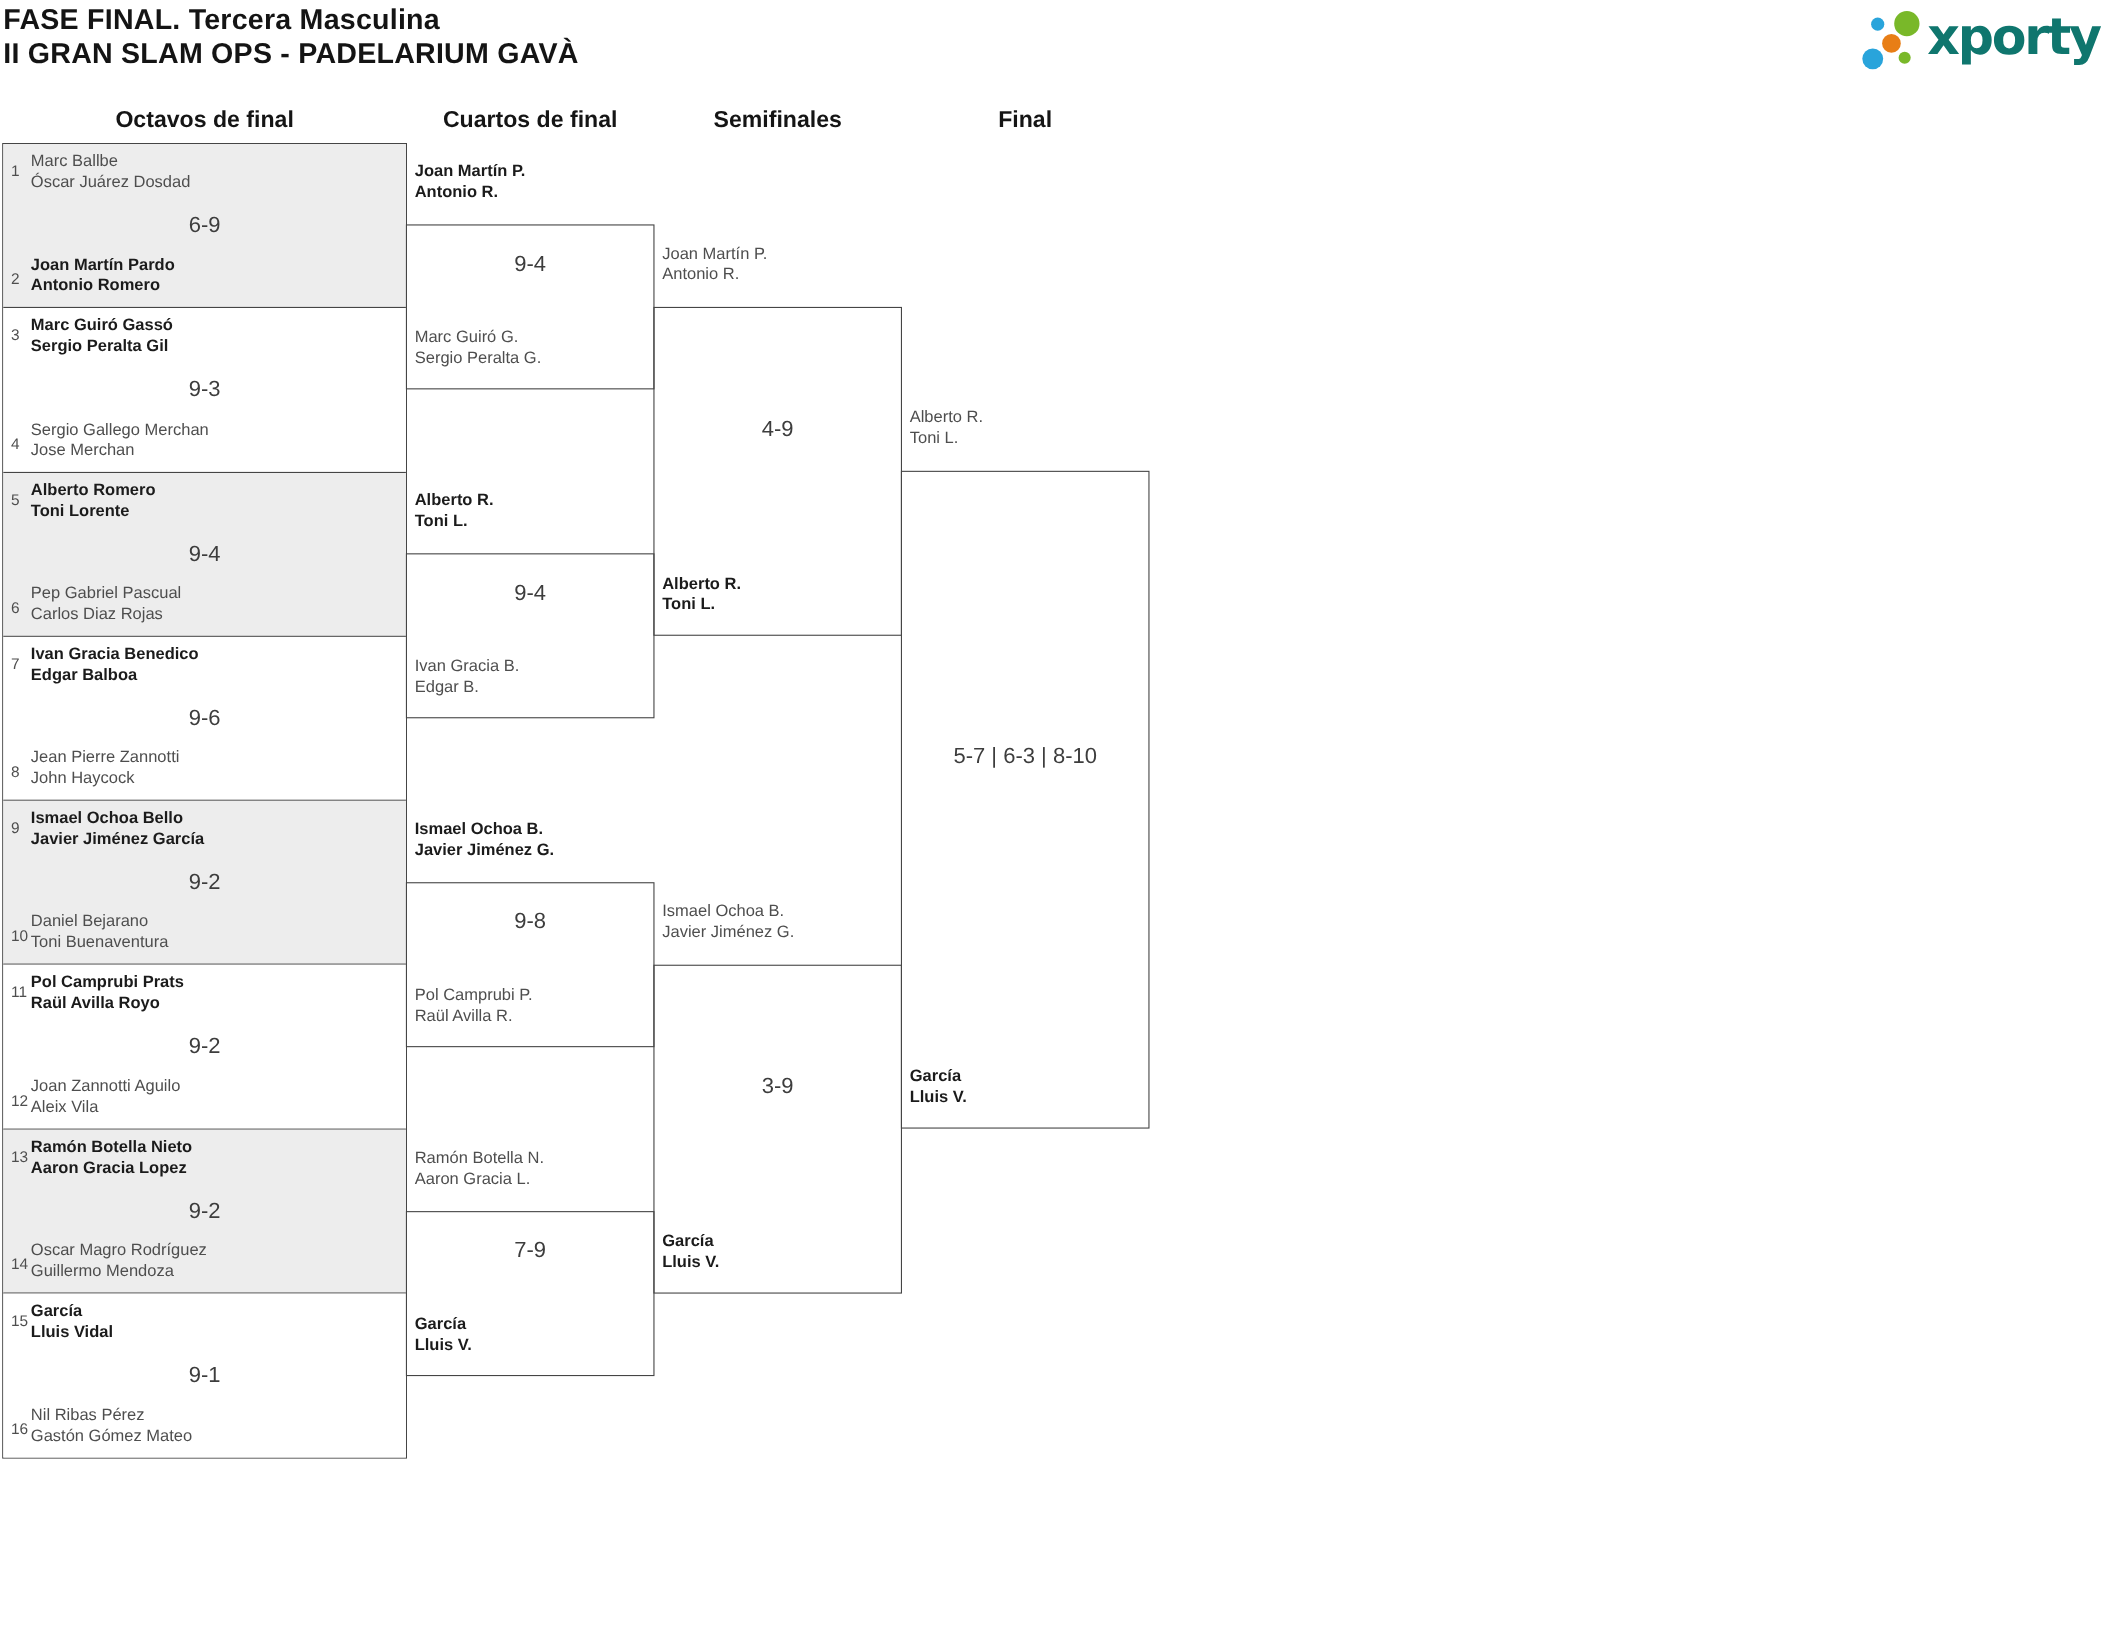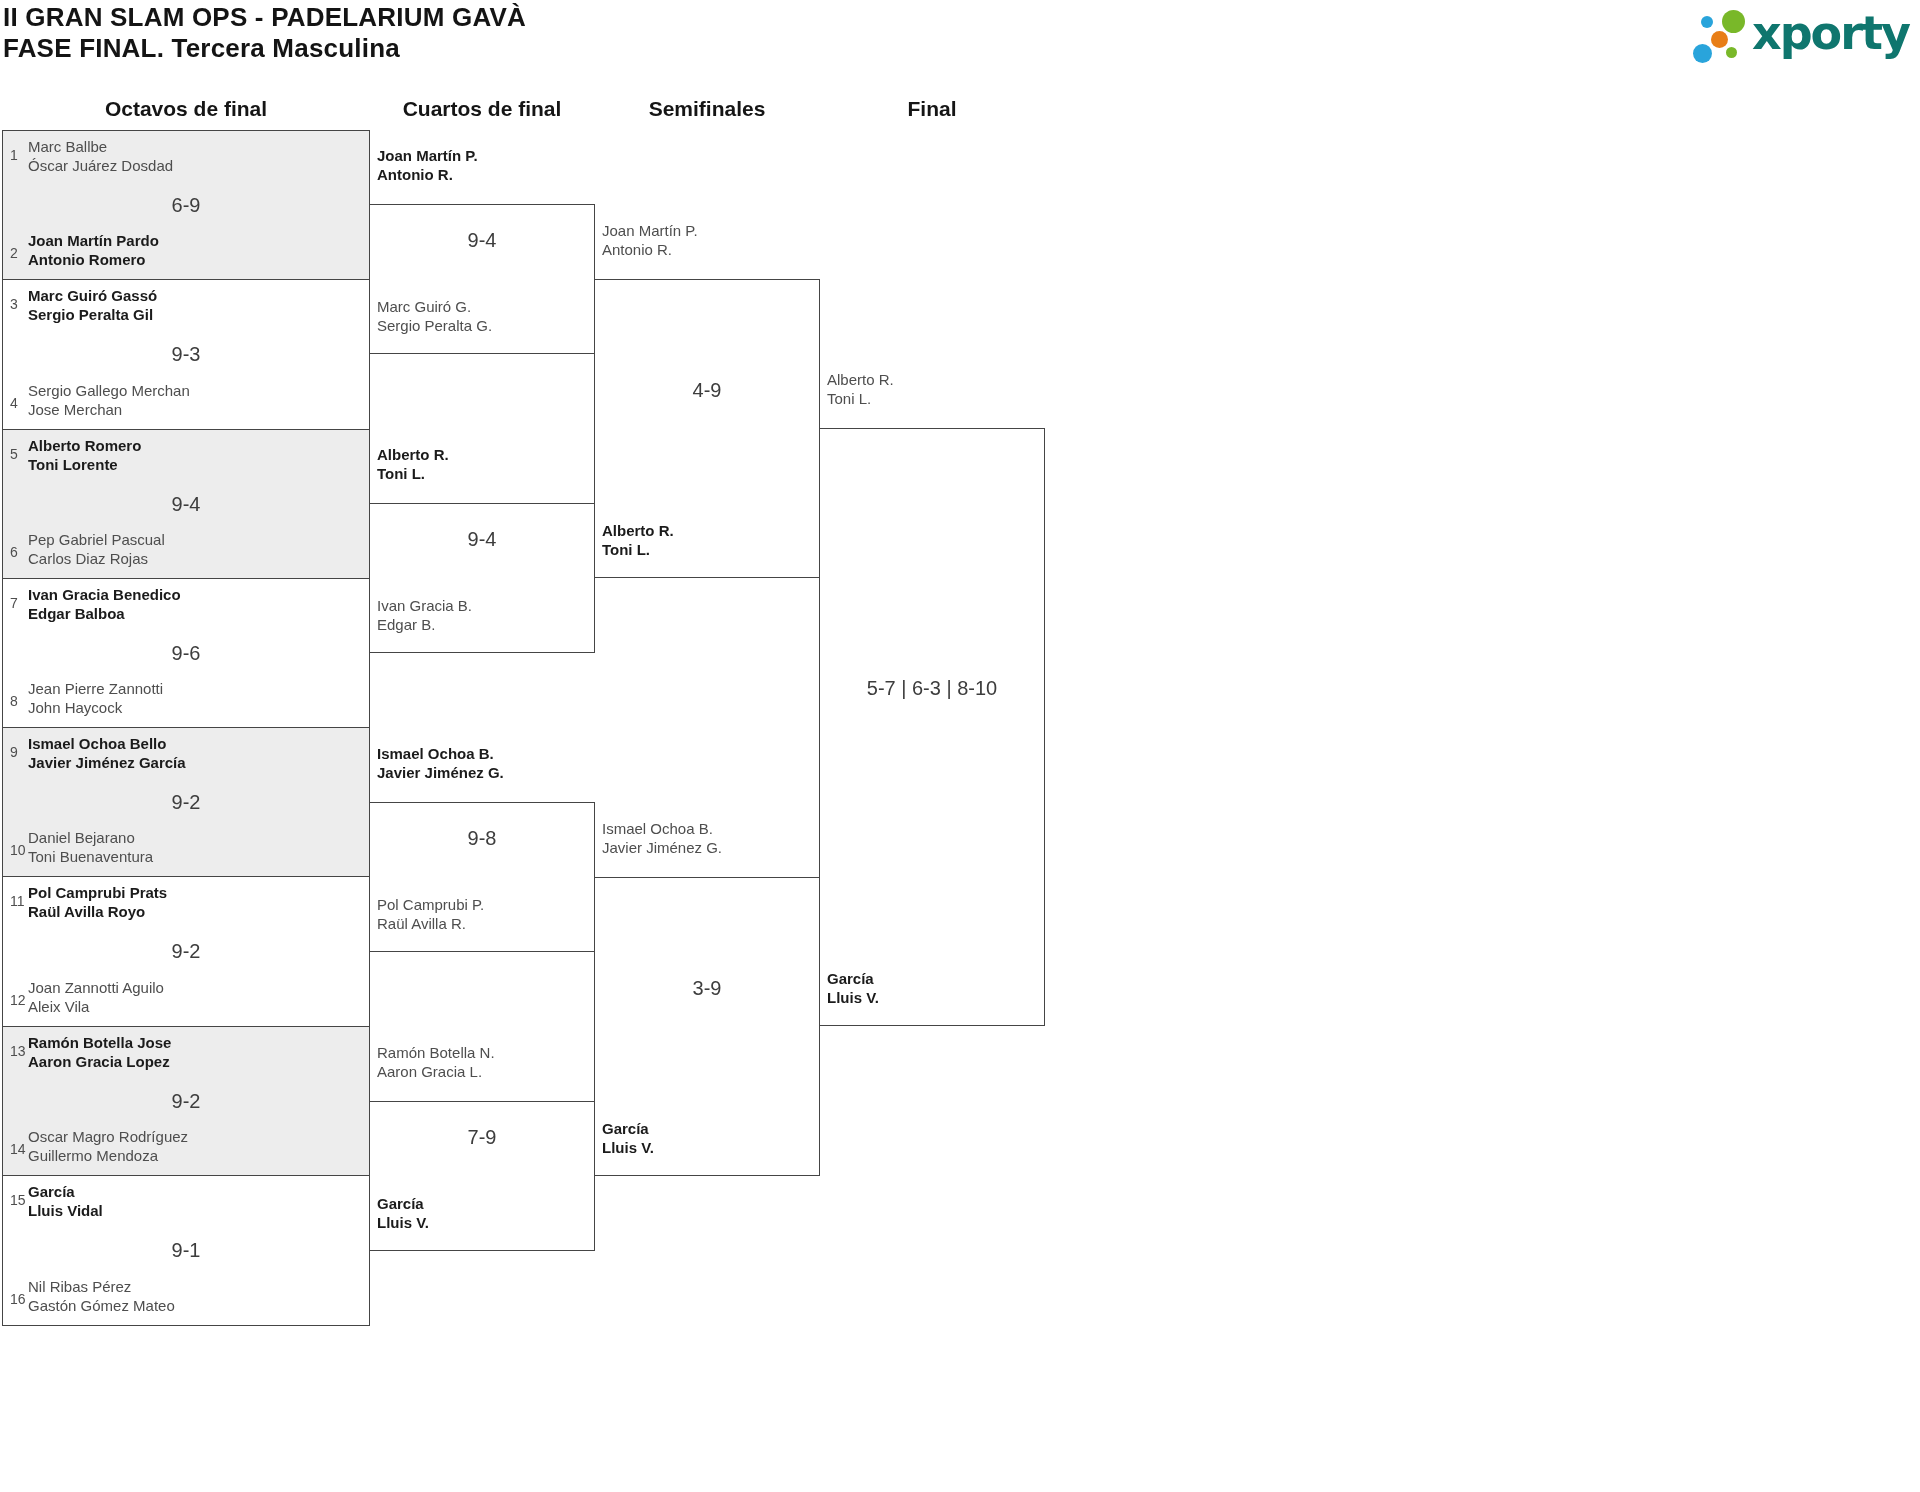--- a/index.html
+++ b/index.html
@@ -69,22 +69,22 @@
     position:absolute; left:62px; top:0px; font-size:46px; font-weight:800;
     letter-spacing:-2px; font-family:"DejaVu Sans", sans-serif;
   }
 </style>
 </head>
 <body>
 
 <div class="page">
 
   <div class="title">
+    <div>FASE FINAL. Tercera Masculina</div>
     <div>II GRAN SLAM OPS - PADELARIUM GAVÀ</div>
-    <div>FASE FINAL. Tercera Masculina</div>
   </div>
 
   <div class="logo">
     <span class="dot" style="left:11px;  top:10px;   width:12px; height:12px; background:#29a4db;"></span>
     <span class="dot" style="left:31.5px;top:3.5px;  width:23px; height:23px; background:#79b829;"></span>
     <span class="dot" style="left:20.5px;top:24.5px; width:17px; height:17px; background:#e87e16;"></span>
     <span class="dot" style="left:2.5px; top:37.5px; width:19px; height:19px; background:#29a4db;"></span>
     <span class="dot" style="left:35.5px;top:40.5px; width:11px; height:11px; background:#79b829;"></span>
     <span class="logo-text" style="color:#0f766e;text-align:center;">xporty</span>
   </div>
@@ -176,21 +176,21 @@
       <span class="seed sb">12</span>
       <div class="oteam tb team">
         <div>Joan Zannotti Aguilo</div>
         <div>Aleix Vila</div>
       </div>
     </div>
 
     <div class="orow shaded">
       <span class="seed st">13</span>
       <div class="oteam tt team w">
-        <div>Ramón Botella Jose</div>
+        <div>Ramón Botella Nieto</div>
         <div>Aaron Gracia Lopez</div>
       </div>
       <div class="score oscore">9-2</div>
       <span class="seed sb">14</span>
       <div class="oteam tb team">
         <div>Oscar Magro Rodríguez</div>
         <div>Guillermo Mendoza</div>
       </div>
     </div>
 

